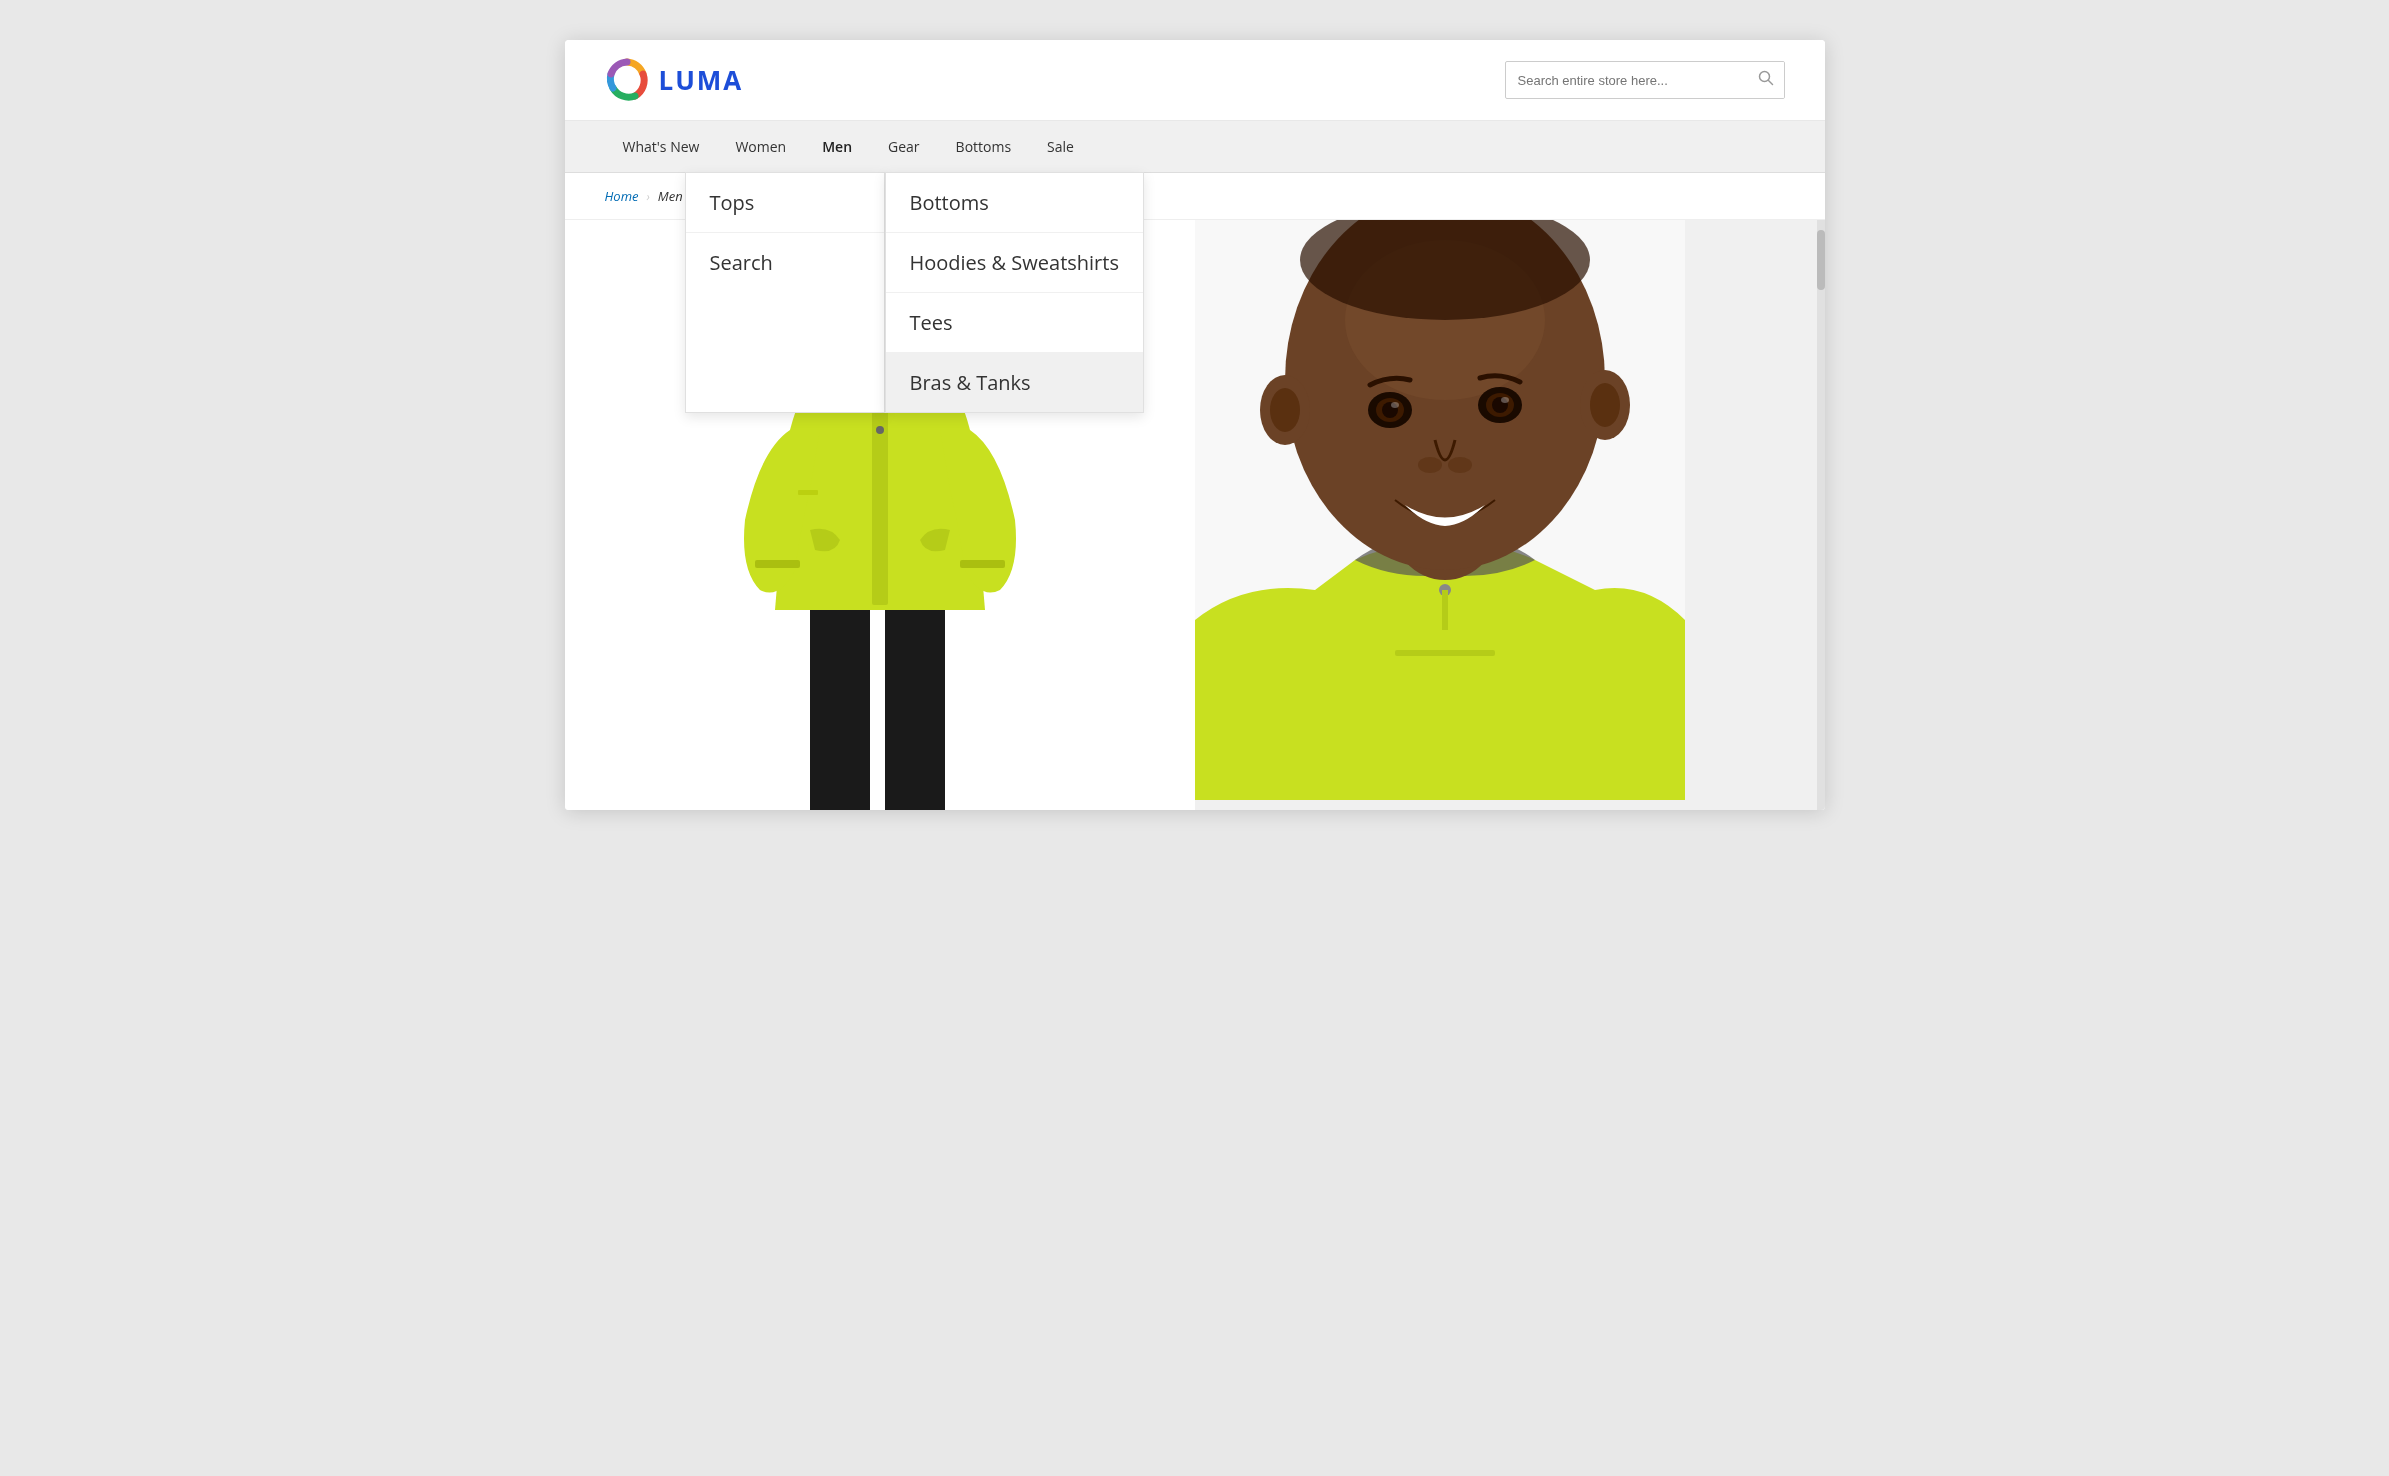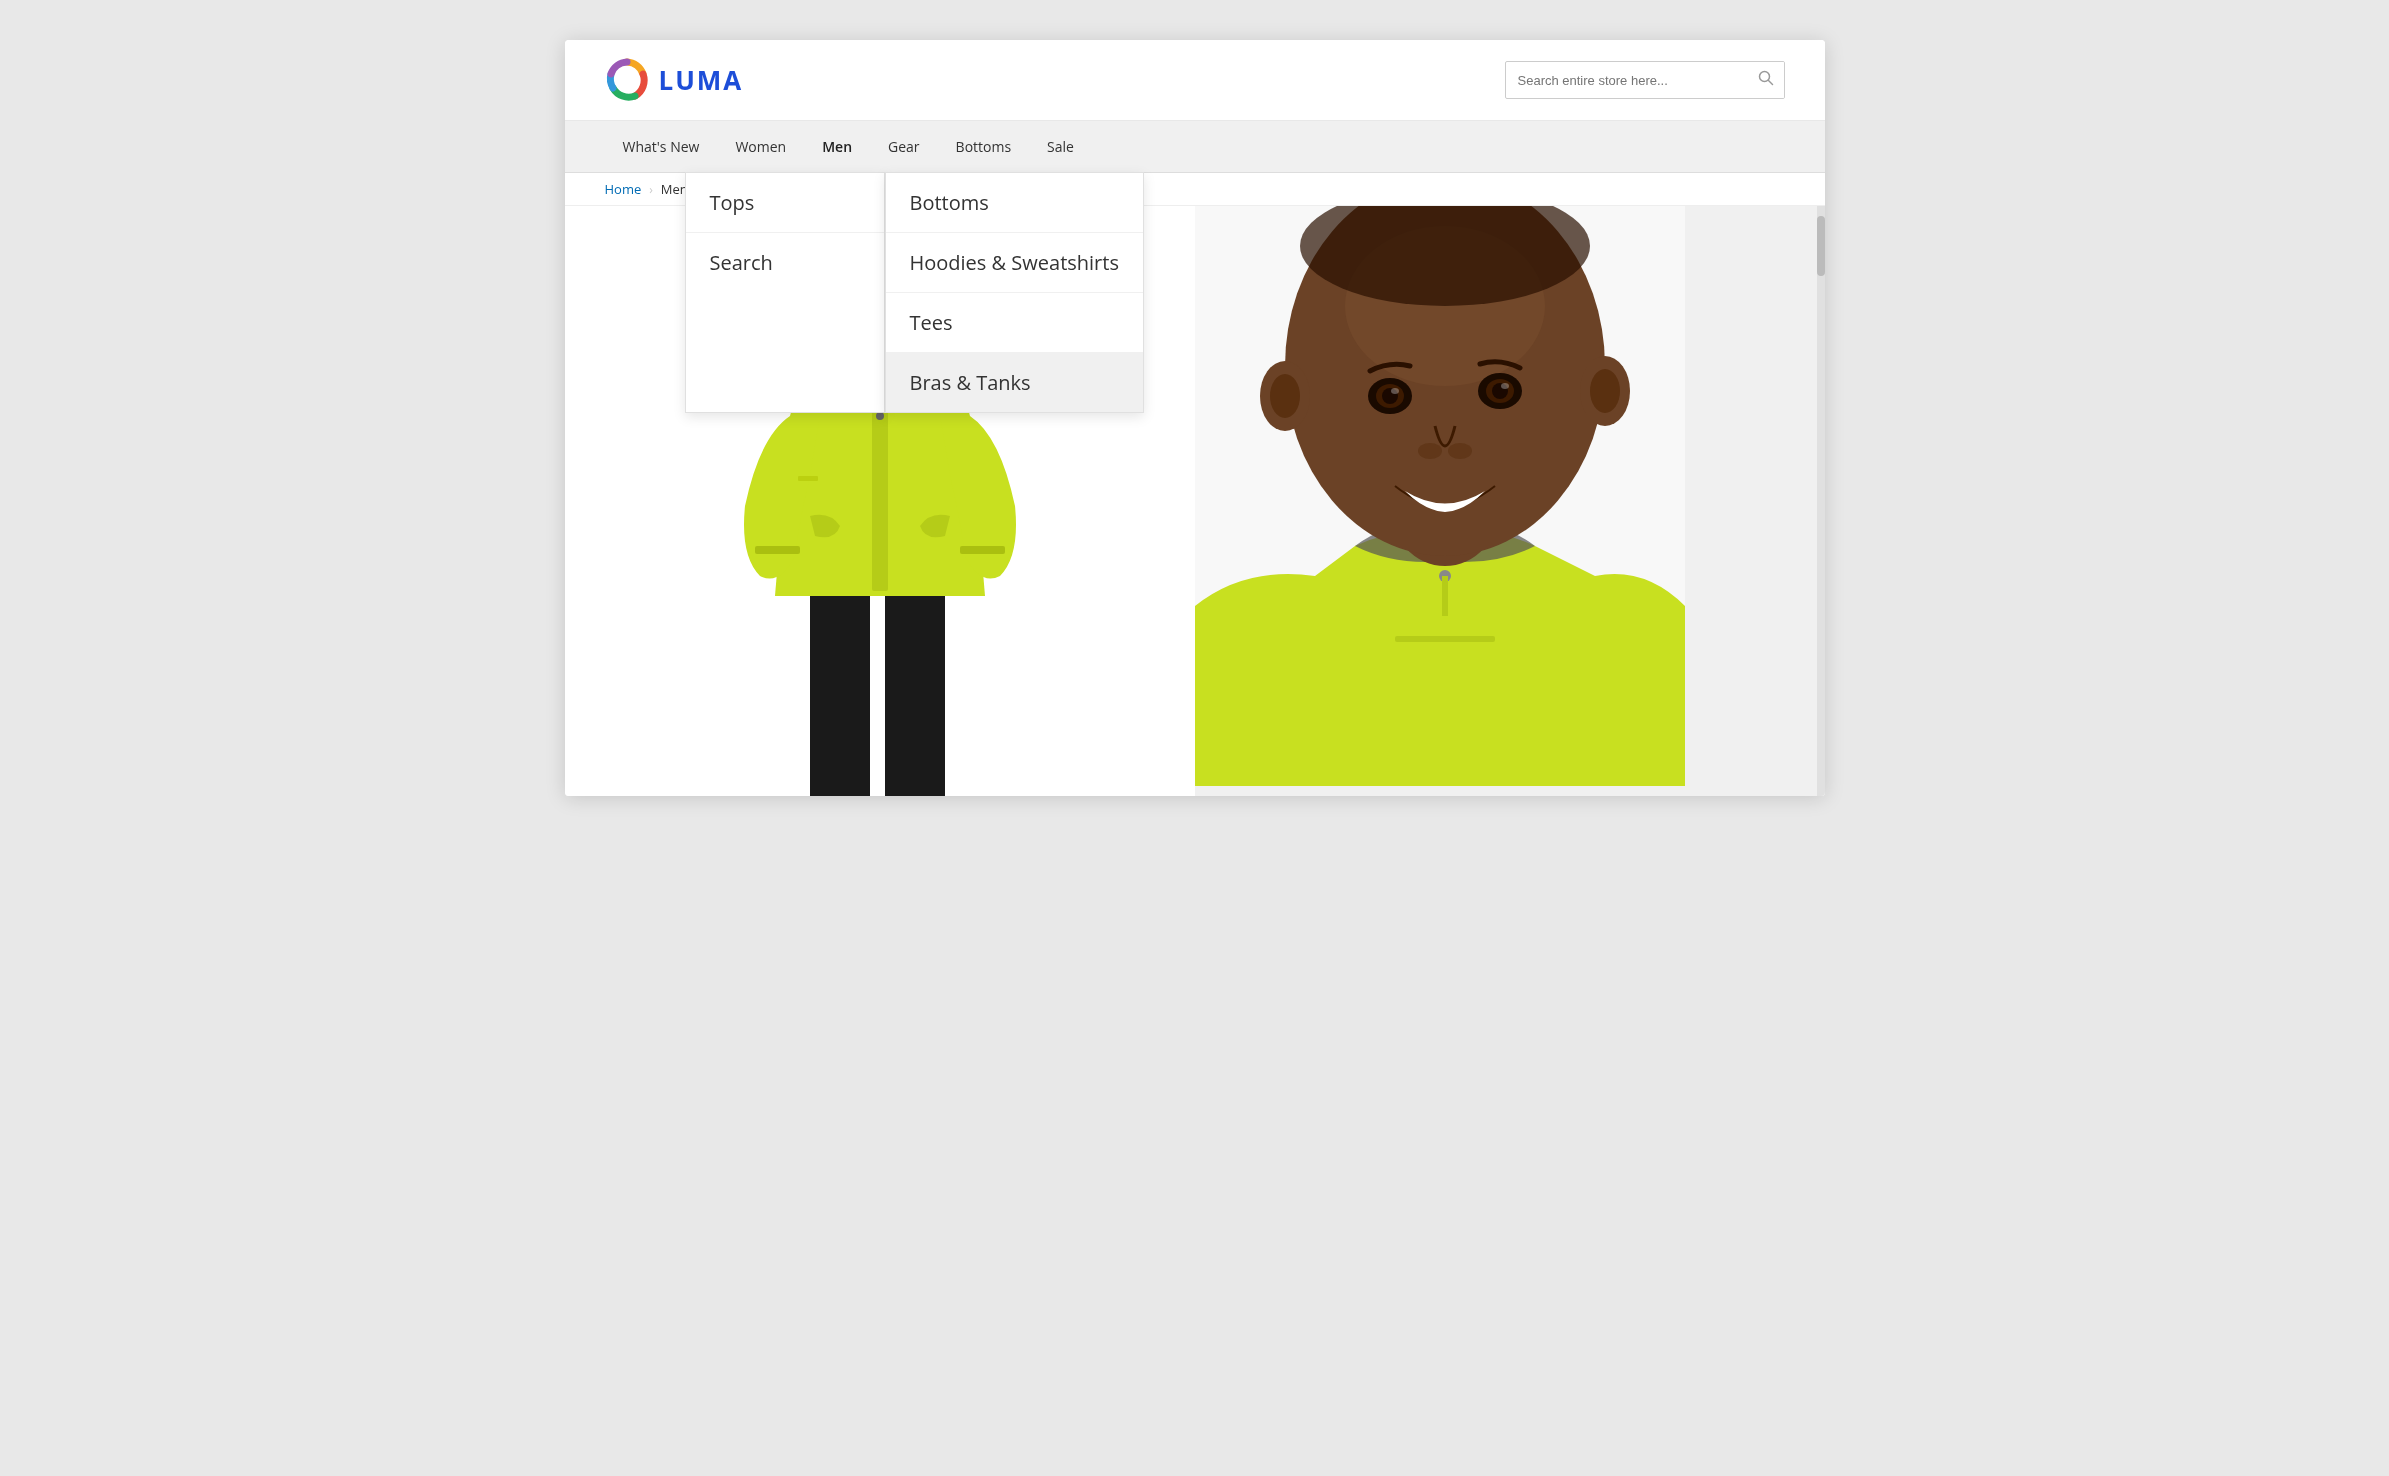--- a/index.html
+++ b/index.html
@@ -118,28 +118,29 @@
     }
     .dropdown-item:last-child {
       border-bottom: none;
     }
     .dropdown-item.highlighted {
       background: #f0f0f0;
     }
 
     
     .breadcrumb {
-      padding: 7px 40px;
+      padding: 14px 40px;
       background: #fff;
       font-size: 13px;
       color: #999;
       display: flex;
       align-items: flex-end;
       gap: 8px;
       border-bottom: 1px solid #eee;
+      font-style: italic;
     }
     .breadcrumb-link {
       color: #006bb4;
       cursor: pointer;
       text-decoration: none;
     }
     .breadcrumb-sep {
       color: #ccc;
       font-size: 12px;
     }

